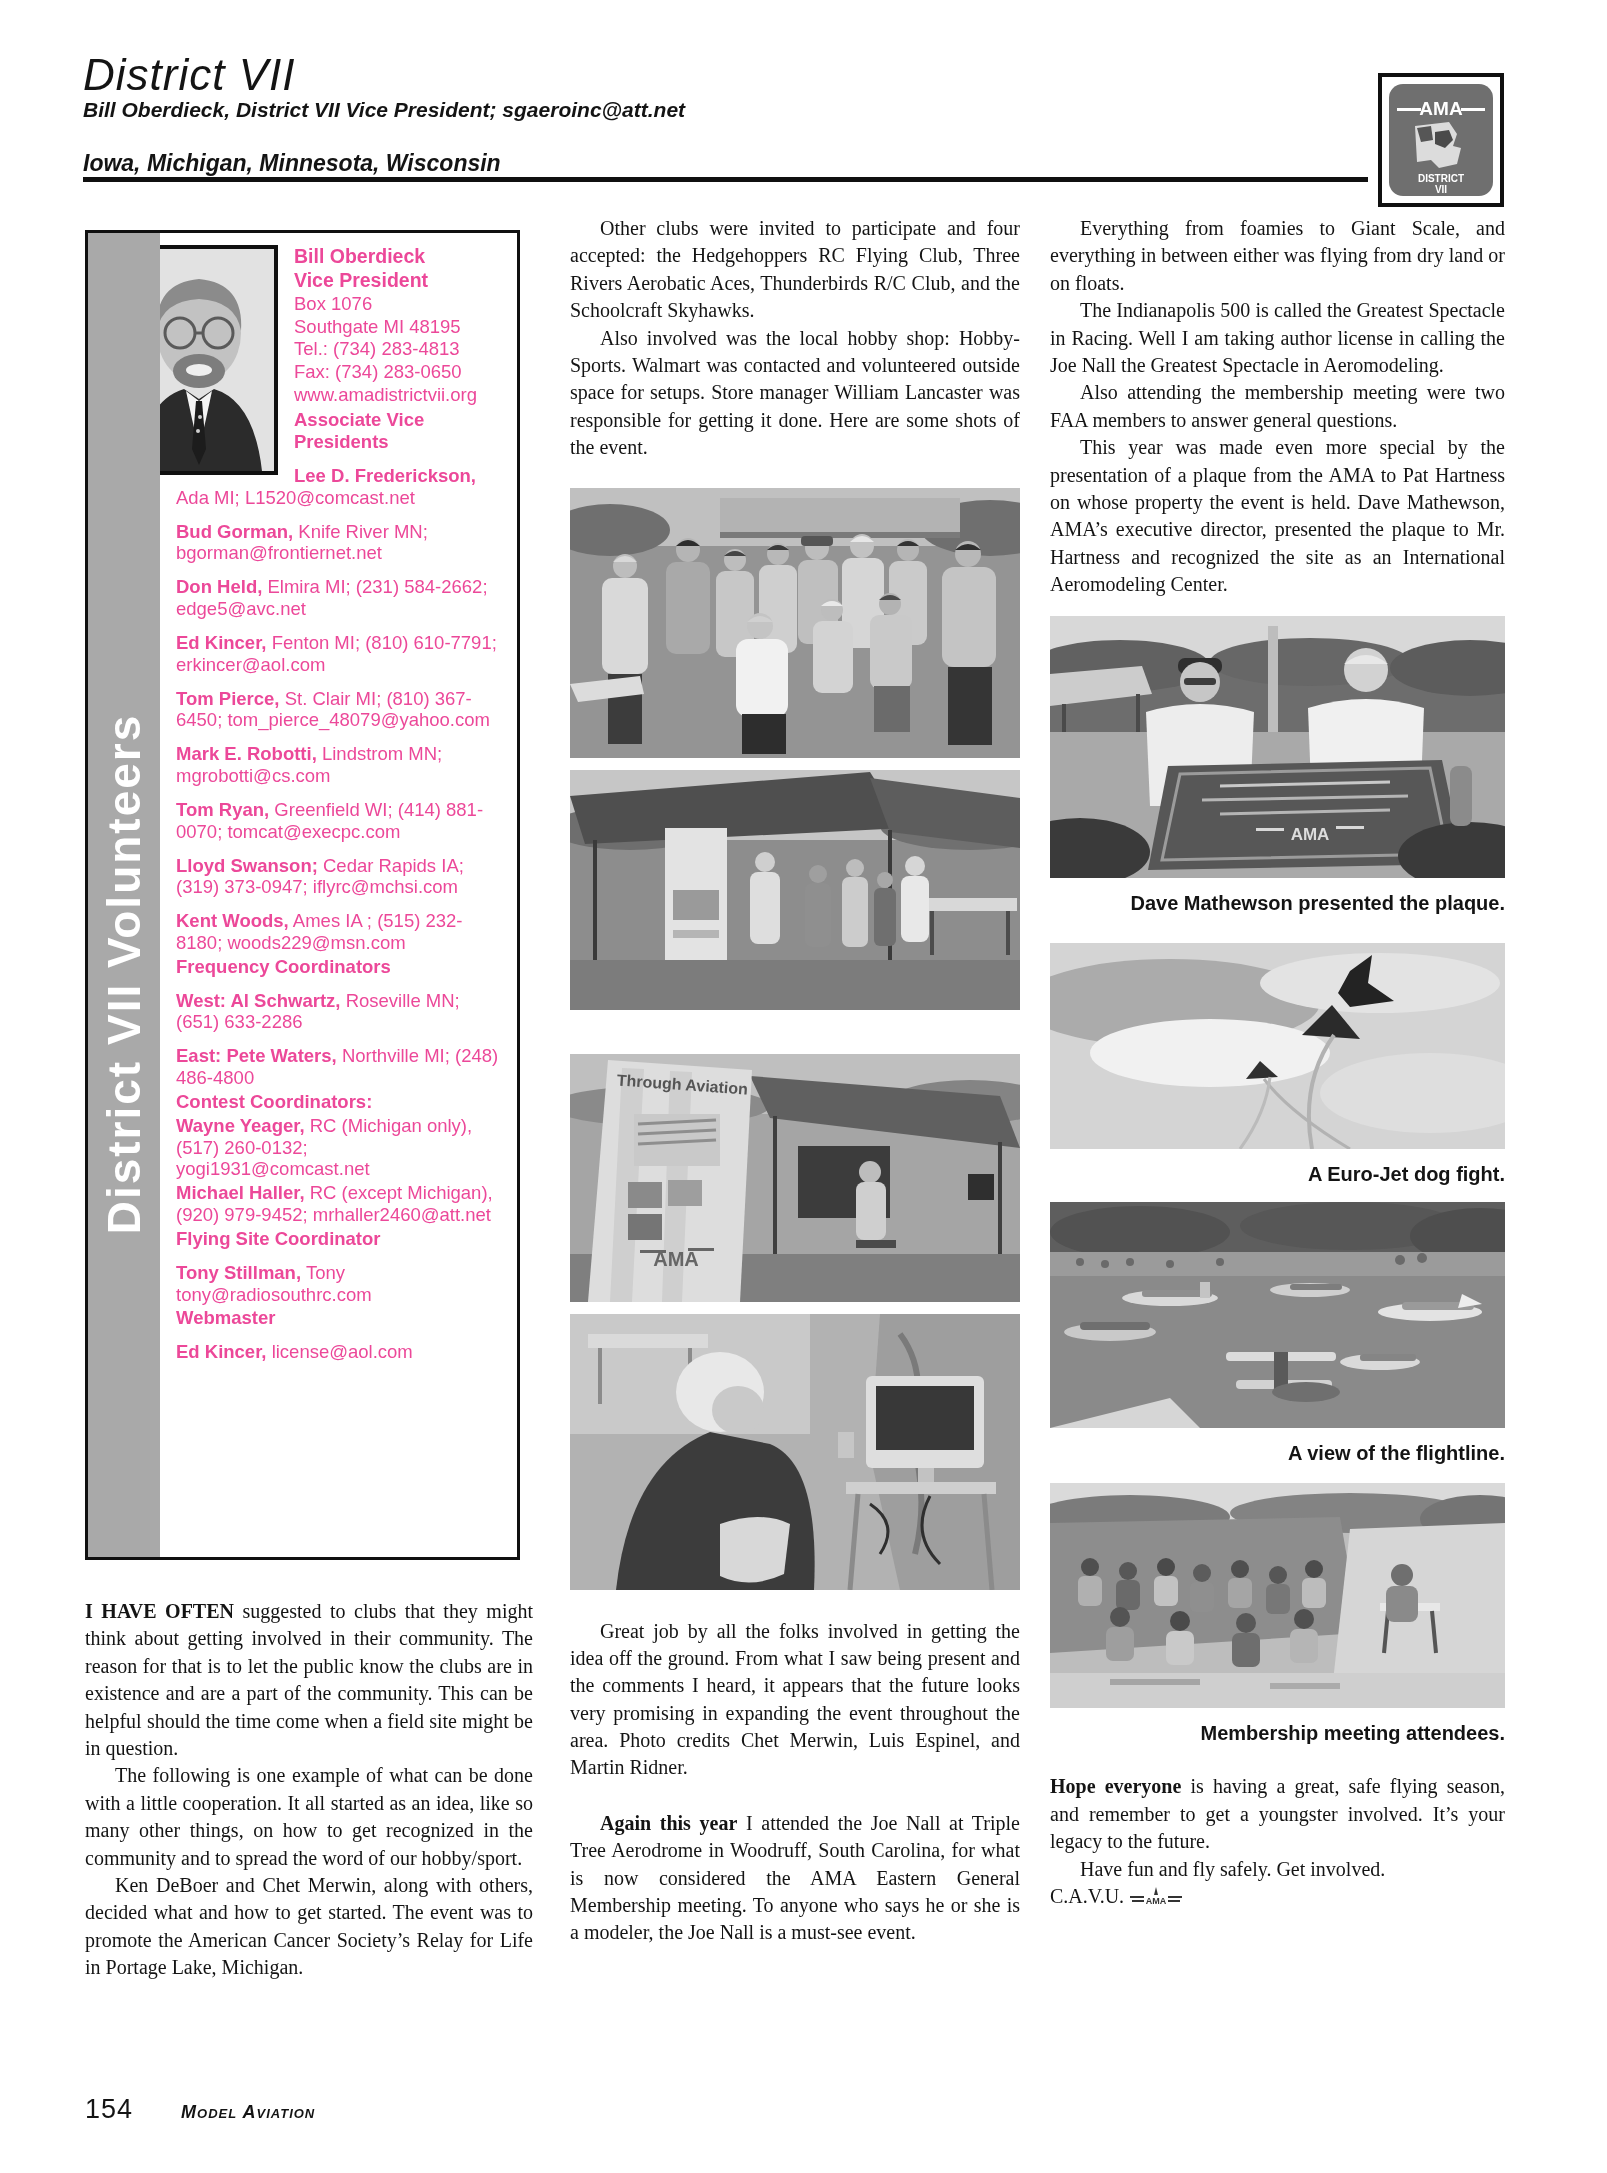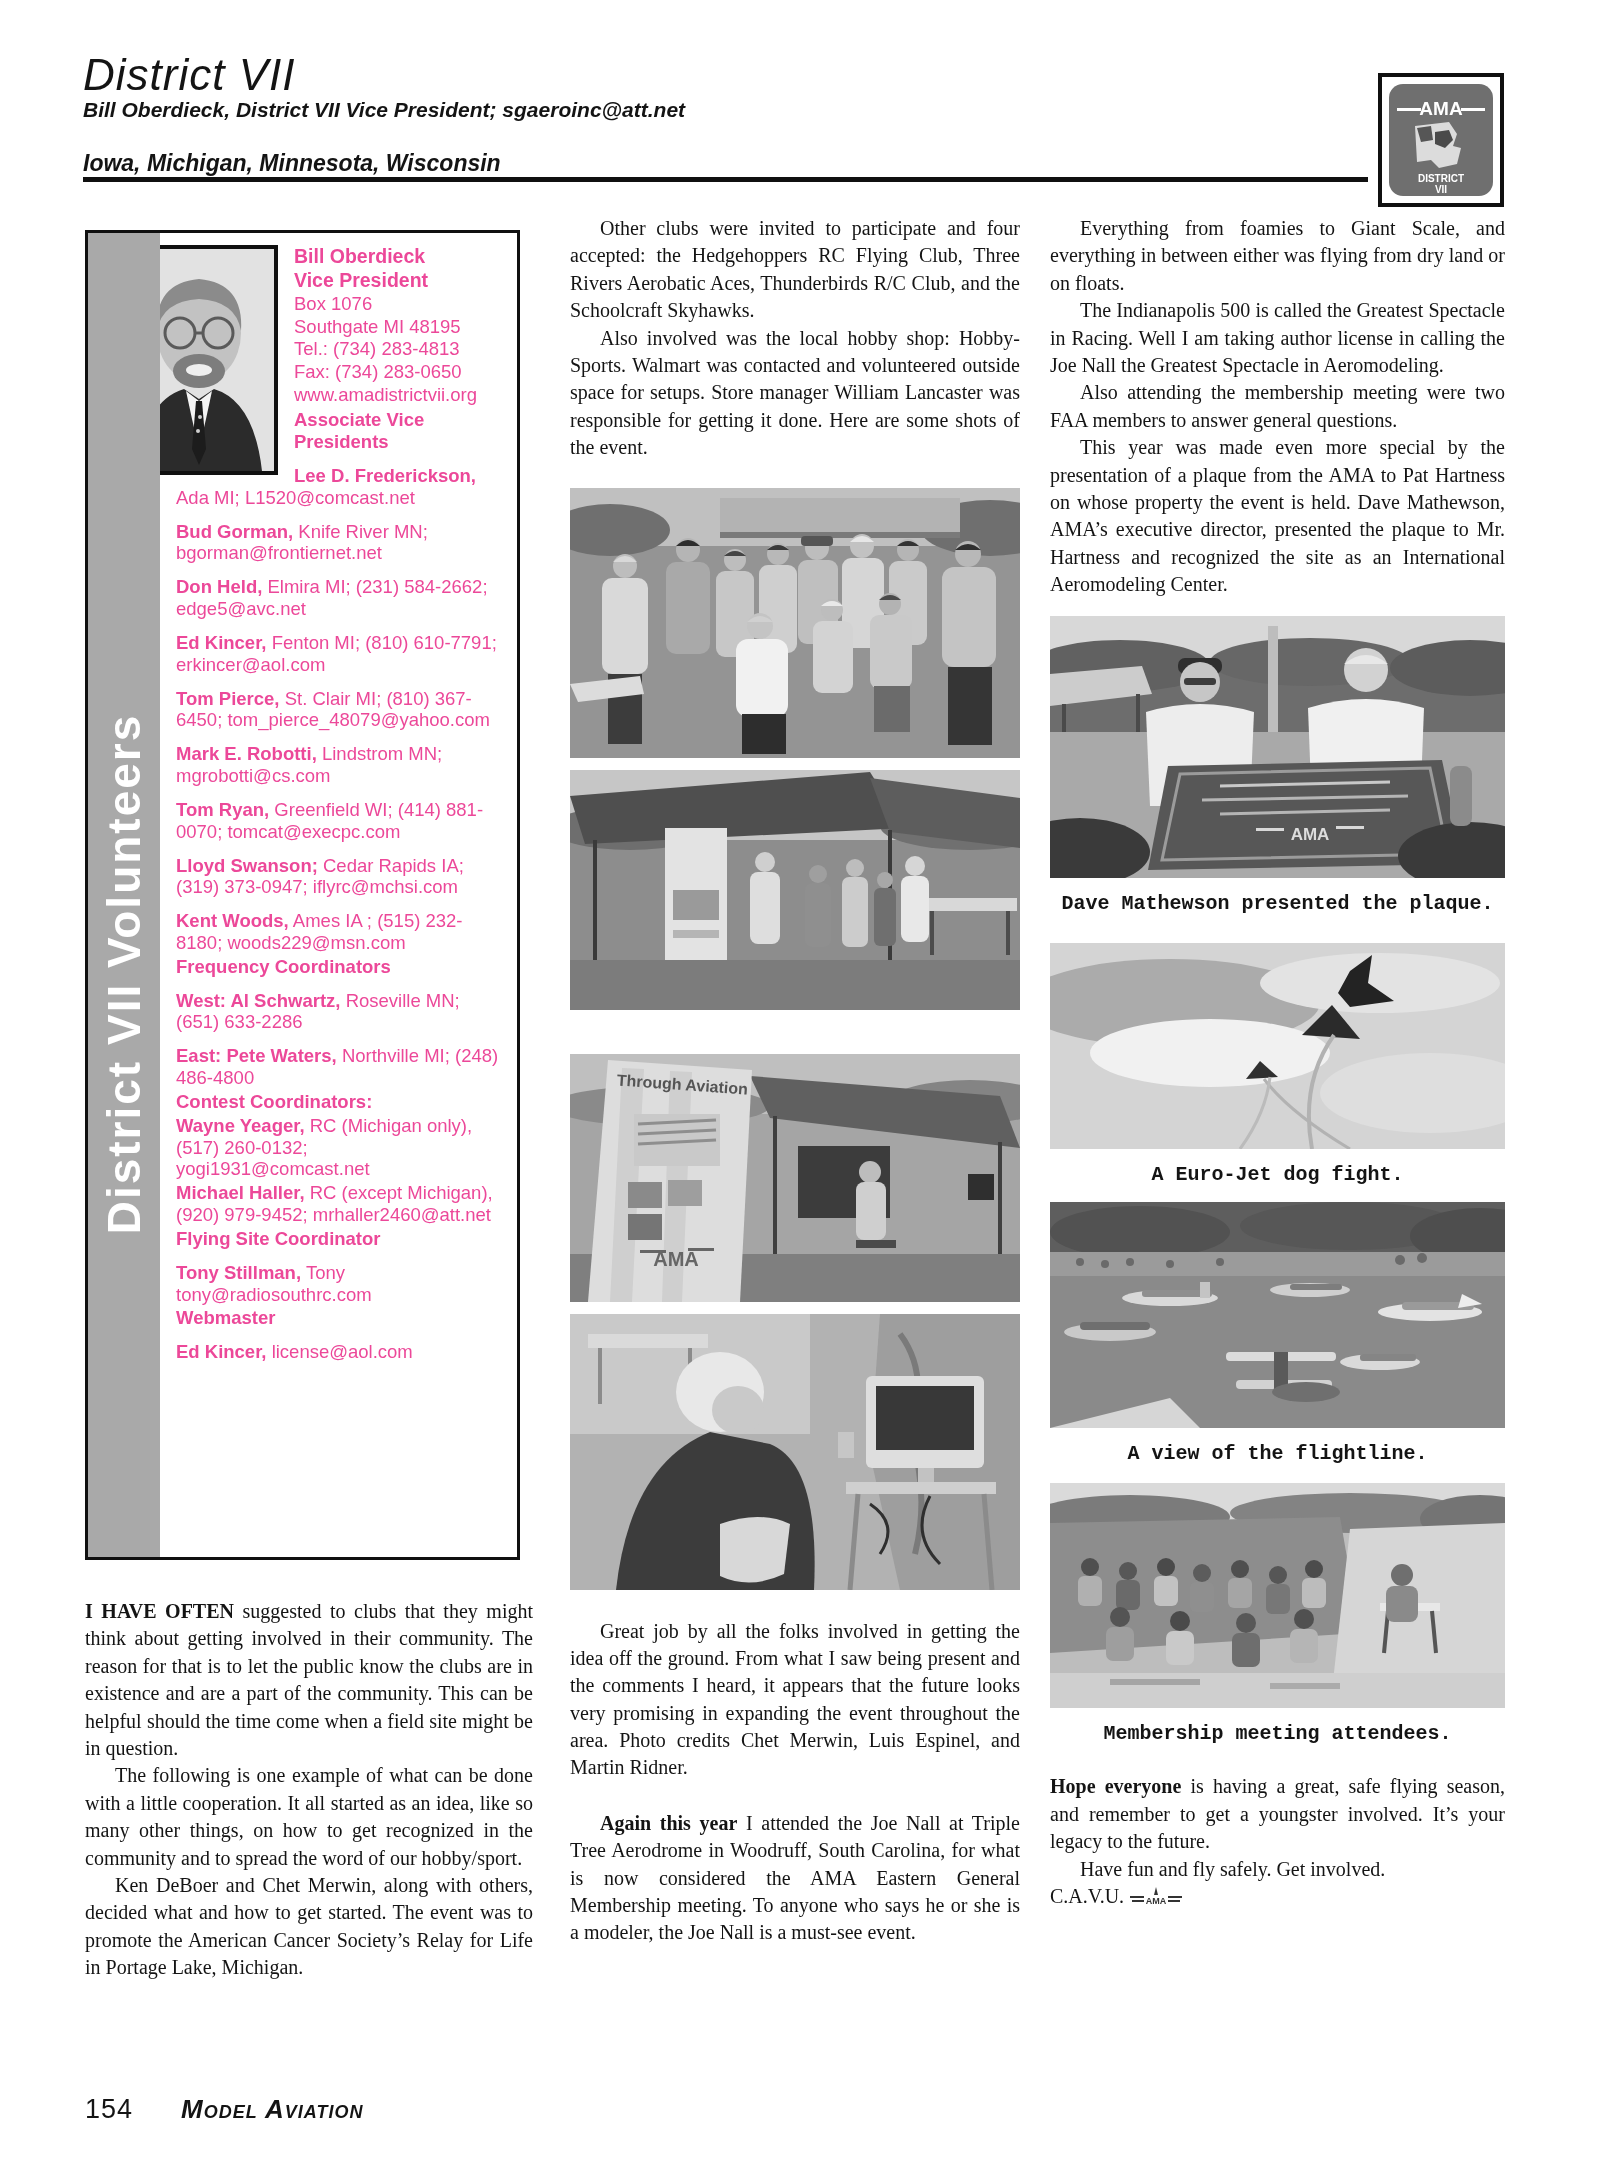--- a/index.html
+++ b/index.html
@@ -40,28 +40,28 @@
 
   .photo{display:block;width:100%;background:#cfcfcf;}
   .ph1{margin-top:26px;height:270px;}
   .ph2{margin-top:12px;height:240px;}
   .ph3{margin-top:44px;height:248px;}
   .ph4{margin-top:12px;height:276px;}
   .php{margin-top:18px;height:262px;}
   .phj{margin-top:28px;height:206px;}
   .phf{margin-top:16px;height:226px;}
   .phm{margin-top:18px;height:225px;}
-  .caption{font-family:Liberation Mono, monospace;font-weight:bold;font-size:20px;margin-top:14px;text-align:center;line-height:1.15;}
+  .caption{font-family:Liberation Sans, sans-serif;font-weight:bold;font-size:20px;margin-top:14px;text-align:right;line-height:1.15;}
   .cavu{margin-top:0;}
   .cavu svg{vertical-align:-4px;margin-left:6px;}
 
   
   .footer{position:absolute;left:85px;top:2094px;font-family:"Liberation Sans",sans-serif;font-size:27px;display:flex;align-items:baseline;}
   .pageno{letter-spacing:1px;}
-  .mag{margin-left:48px;font-weight:bold;font-style:italic;font-variant:small-caps;font-size:26px;letter-spacing:1px;text-align:center;}
+  .mag{margin-left:48px;font-weight:bold;font-style:italic;font-variant:small-caps;font-size:18px;letter-spacing:1px;text-align:center;}
 </style>
 </head>
 <body>
 
 <div class="page">
 
   <div class="hdr">
     <div class="title">District VII</div>
     <div class="byline">Bill Oberdieck, District VII Vice President; sgaeroinc@att.net</div>
     <div class="states">Iowa, Michigan, Minnesota, Wisconsin</div>

